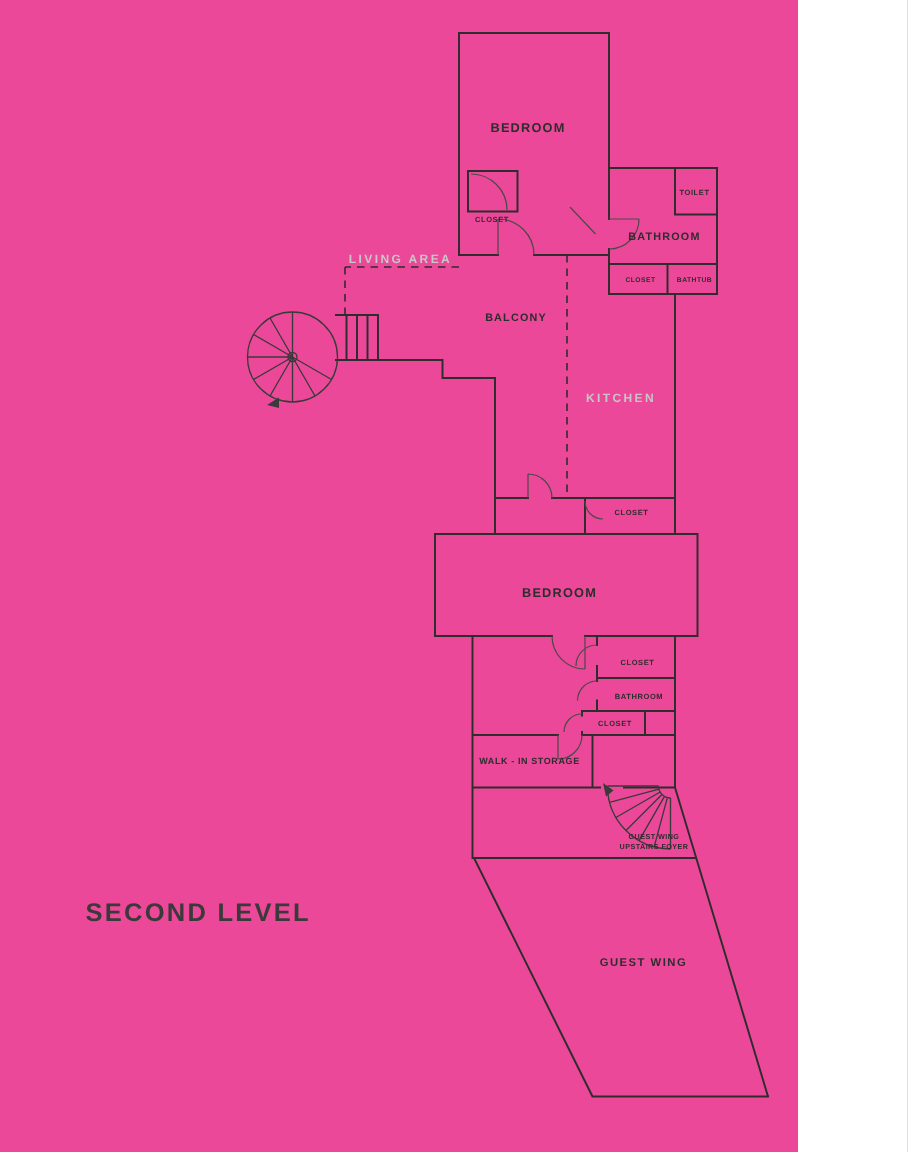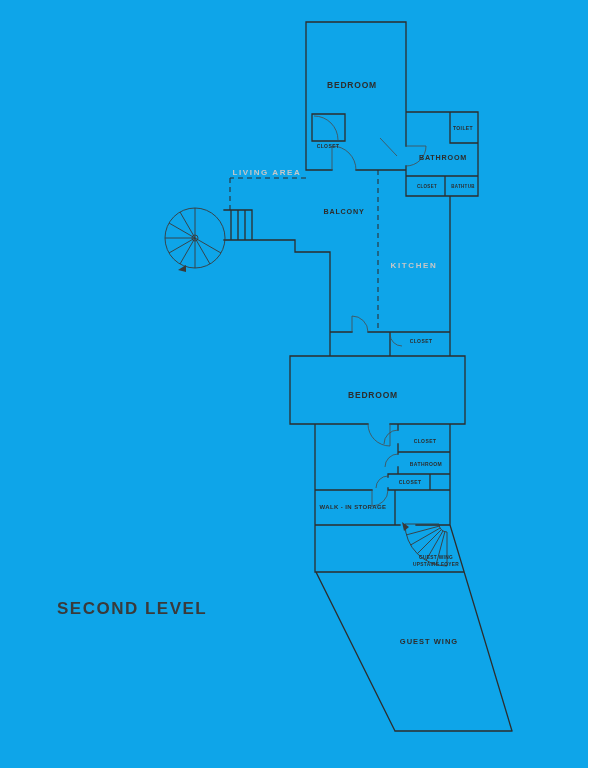--- a/index.html
+++ b/index.html
@@ -1,16 +1,16 @@
 <!DOCTYPE html>
 <html><head>
 <meta charset="utf-8">
 <style>
   html,body{margin:0;padding:0;background:#ffffff;}
-  .page{position:relative;width:588px;height:768px;background:#0ea5e9;overflow:hidden;}
+  .page{position:relative;width:532px;height:768px;background:#ec4899;overflow:hidden;}
   svg{position:absolute;left:0;top:0;}
   .wall{stroke:#2d2d2d;stroke-width:1.3;fill:none;stroke-linecap:square;}
   .dash{stroke:#2d2d2d;stroke-width:1.05;fill:none;stroke-dasharray:5 4;}
   .thin{stroke:#4a4a4a;stroke-width:0.8;fill:none;}
   .stair{stroke:#3a3a3a;stroke-width:0.9;fill:none;}
   .lbl{font-family:"Liberation Sans",sans-serif;font-weight:bold;fill:#2d2d2d;letter-spacing:0.8px;}
   .lbl-room{font-size:8.5px;}
   .lbl-room7{font-size:7.2px;}
   .lbl-muted{fill:#c7c7c7;font-size:8px;letter-spacing:1.6px;}
   .lbl-small{font-size:5px;letter-spacing:0.4px;}

